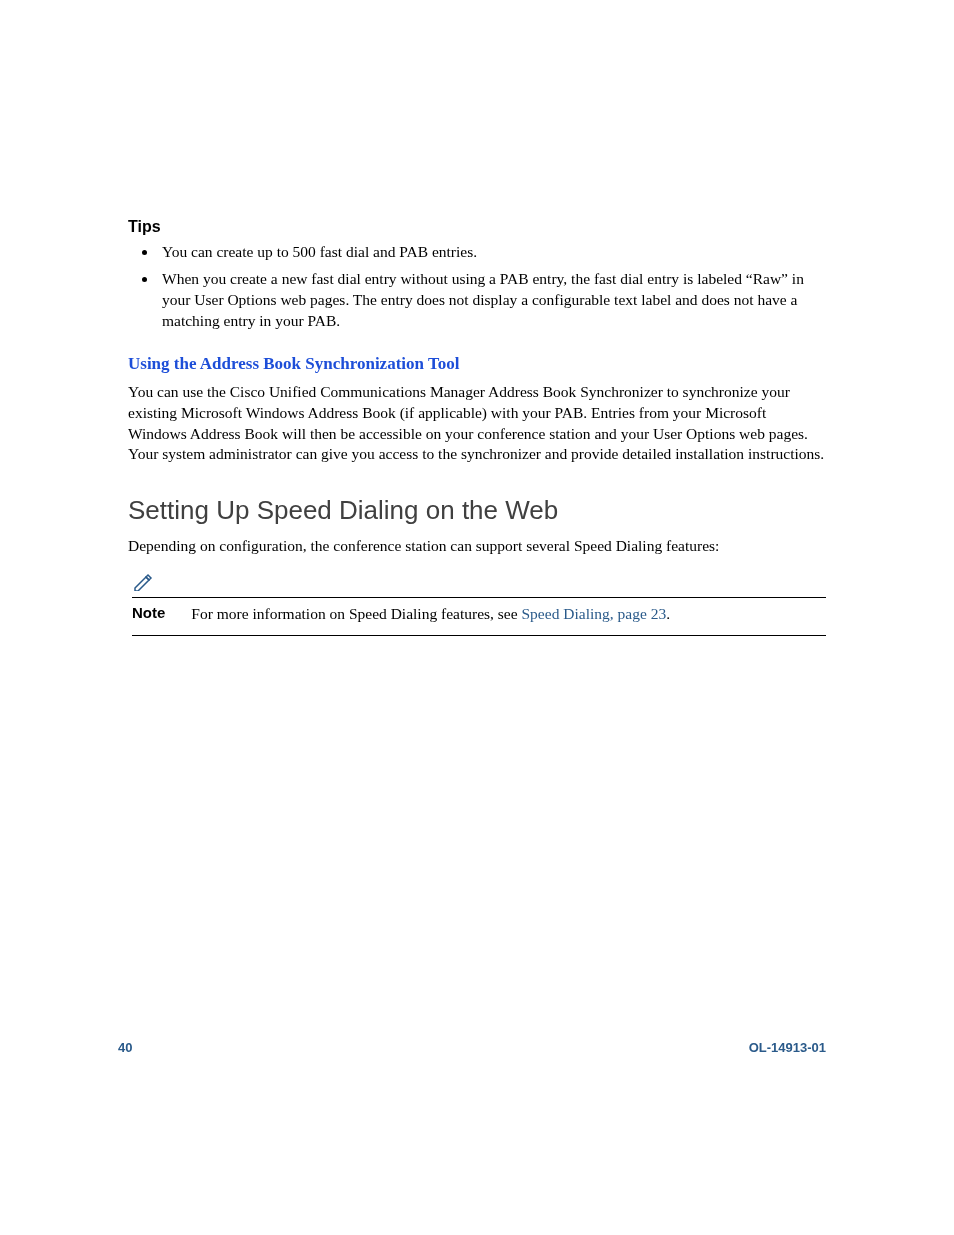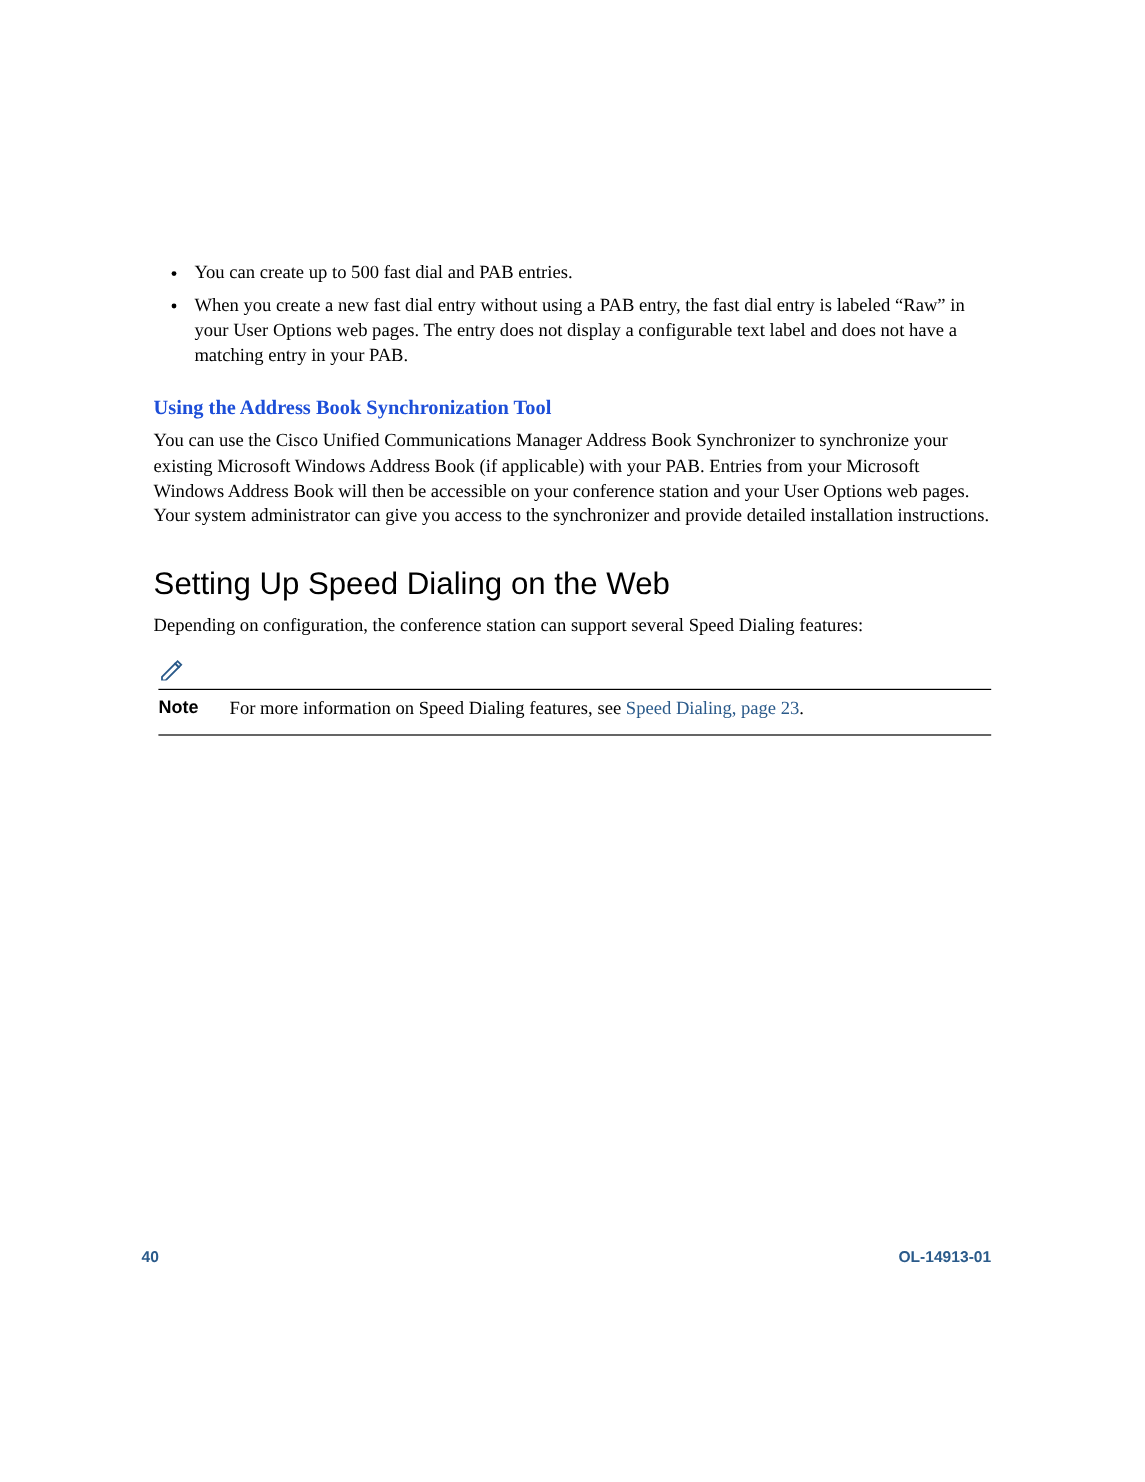--- a/index.html
+++ b/index.html
@@ -41,21 +41,21 @@
   }
   .body-para {
     font-size: 15.5px;
     line-height: 1.35;
     margin: 0 0 14px 0;
   }
   .section-heading {
     font-family: Arial, Helvetica, sans-serif;
     font-weight: normal;
     font-size: 26px;
-    color: #000000;
+    color: #404040;
     margin: 30px 0 10px 0;
   }
   .pencil-icon {
     display: inline-block;
     margin-bottom: 2px;
     margin-left: 4px;
   }
   .note-row {
     border-top: 1px solid #000;
     border-bottom: 1px solid #000;
@@ -92,20 +92,21 @@
     font-size: 13px;
     color: #2a5a8a;
     gap: 17px;
   }
 </style>
 </head>
 <body>
 
 <div class="page">
 
+  <div class="tips-heading">Tips</div>
   <ul class="bullets">
     <li>You can create up to 500 fast dial and PAB entries.</li>
     <li>When you create a new fast dial entry without using a PAB entry, the fast dial entry is labeled “Raw” in your User Options web pages. The entry does not display a configurable text label and does not have a matching entry in your PAB.</li>
   </ul>
 
   <div class="subsection-heading">Using the Address Book Synchronization Tool</div>
   <p class="body-para">You can use the Cisco Unified Communications Manager Address Book Synchronizer to synchronize your existing Microsoft Windows Address Book (if applicable) with your PAB. Entries from your Microsoft Windows Address Book will then be accessible on your conference station and your User Options web pages. Your system administrator can give you access to the synchronizer and provide detailed installation instructions.</p>
 
   <h2 class="section-heading">Setting Up Speed Dialing on the Web</h2>
   <p class="body-para">Depending on configuration, the conference station can support several Speed Dialing features:</p>

